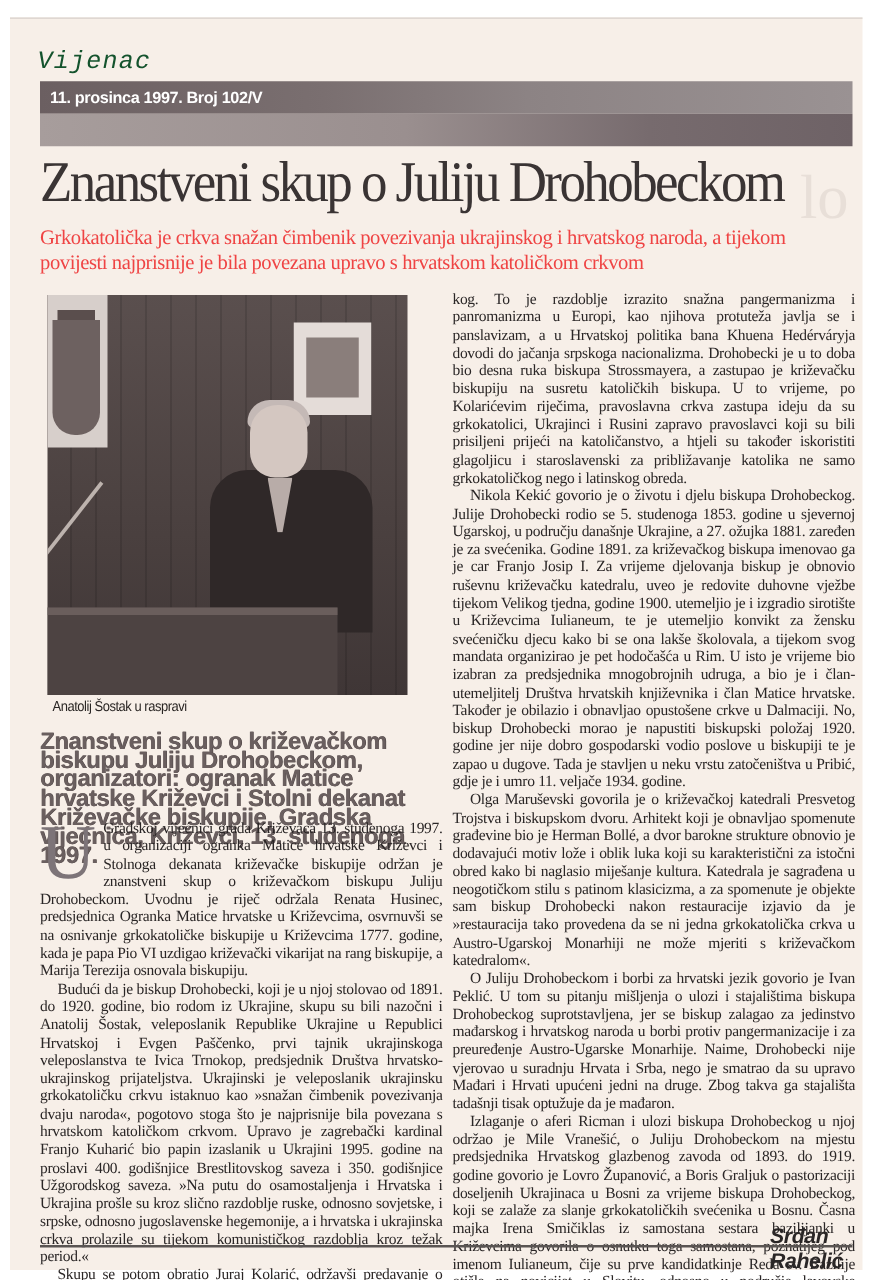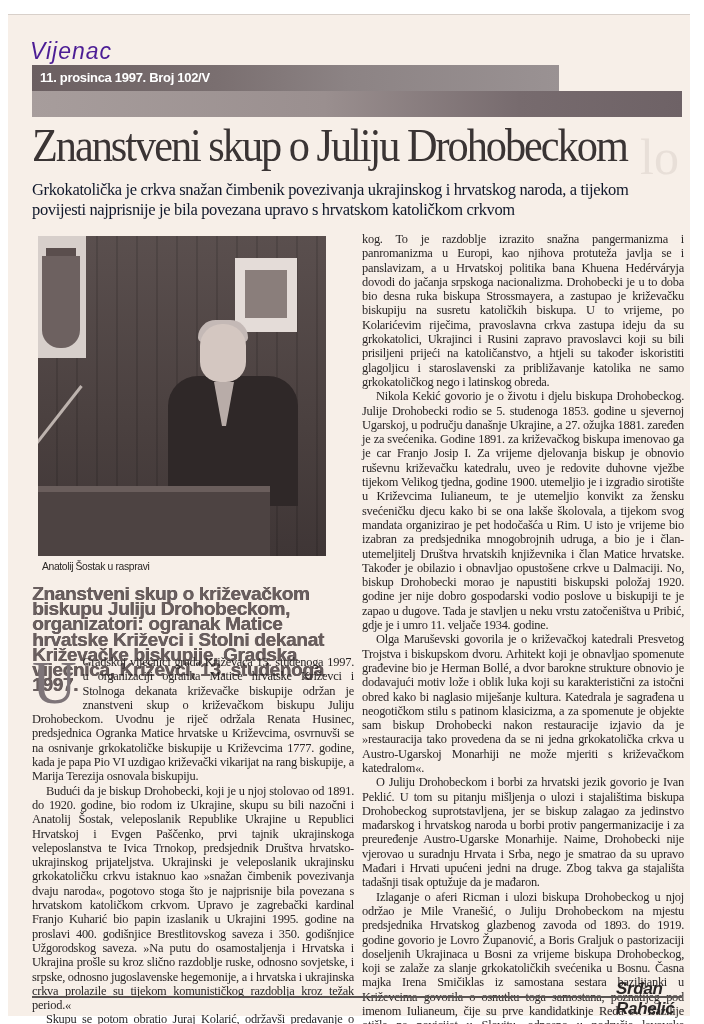--- a/index.html
+++ b/index.html
@@ -11,25 +11,25 @@
     position:relative;
   }
   .page {
     position:absolute; left:8px; top:14px; width:682px; height:1002px;
     background:#f7efe8;
   }
   .topline { position:absolute; left:8px; top:14px; width:682px; height:1px; background:#d8d0ca; }
   .bottomline { position:absolute; left:32px; top:996px; width:650px; height:2px; background:#5a5553; }
   .handwriting {
     position:absolute; left:30px; top:38px;
-    font-family:Liberation Sans, sans-serif; font-style:italic; font-size:23px;
-    color:#4c1d95; letter-spacing:1px;
+    font-family:Liberation Mono, monospace; font-style:italic; font-size:20px;
+    color:#14532d; letter-spacing:1px;
   }
   .band1 {
-    position:absolute; left:32px; top:65px; width:527px; height:26px;
+    position:absolute; left:32px; top:65px; width:650px; height:26px;
     background:linear-gradient(90deg,#6b5f61 0%,#7a6f70 35%,#8c8384 60%,#9a9293 100%);
   }
   .band1 span {
     position:absolute; left:8px; top:5px;
     font-family:"Liberation Sans", sans-serif; font-weight:bold; font-size:13px;
     color:#ffffff; letter-spacing:-0.3px;
   }
   .band2 {
     position:absolute; left:32px; top:91px; width:650px; height:26px;
     background:linear-gradient(90deg,#a79d9c 0%,#9a8f8f 45%,#776b6e 75%,#6e6266 100%);
@@ -38,21 +38,21 @@
     position:absolute; left:32px; top:118px; width:660px;
     font-family:"Liberation Serif", serif; font-size:46px; line-height:56px;
     color:#3a3434; letter-spacing:-2.2px; transform:scaleX(0.92); transform-origin:left;
     white-space:nowrap;
   }
   .ghost {
     position:absolute; left:640px; top:128px; font-size:50px; color:#e8dfd8; font-family:"Liberation Serif", serif;
   }
   .dek {
     position:absolute; left:32px; top:180px; width:650px;
-    font-size:16.5px; line-height:20px; color:#0f172a; letter-spacing:-0.35px;
+    font-size:16.5px; line-height:20px; color:#ef4444; letter-spacing:-0.35px;
   }
   .photo {
     position:absolute; left:38px; top:236px; width:288px; height:320px;
     background:linear-gradient(180deg,#5a4f4e 0%,#4a403f 60%,#3f3636 100%);
     overflow:hidden;
   }
   .photo .panel-l { position:absolute; left:0; top:0; width:48px; height:122px; background:#d7cfcb; }
   .photo .crest { position:absolute; left:4px; top:20px; width:38px; height:92px; background:#6d6160; border-radius:0 0 18px 18px; }
   .photo .crown { position:absolute; left:8px; top:12px; width:30px; height:10px; background:#5a4e4d; }
   .photo .frame { position:absolute; left:197px; top:22px; width:62px; height:74px; background:#e4dcd8; }

